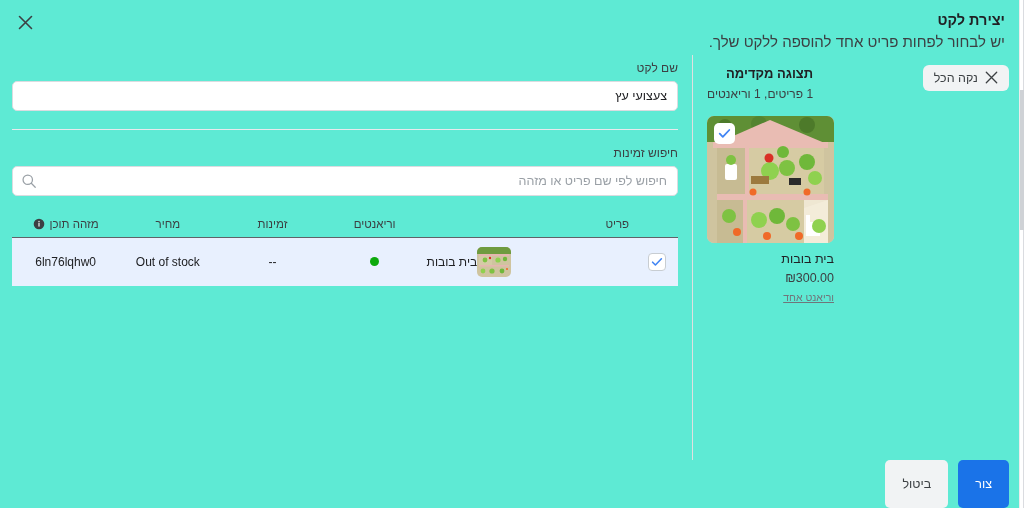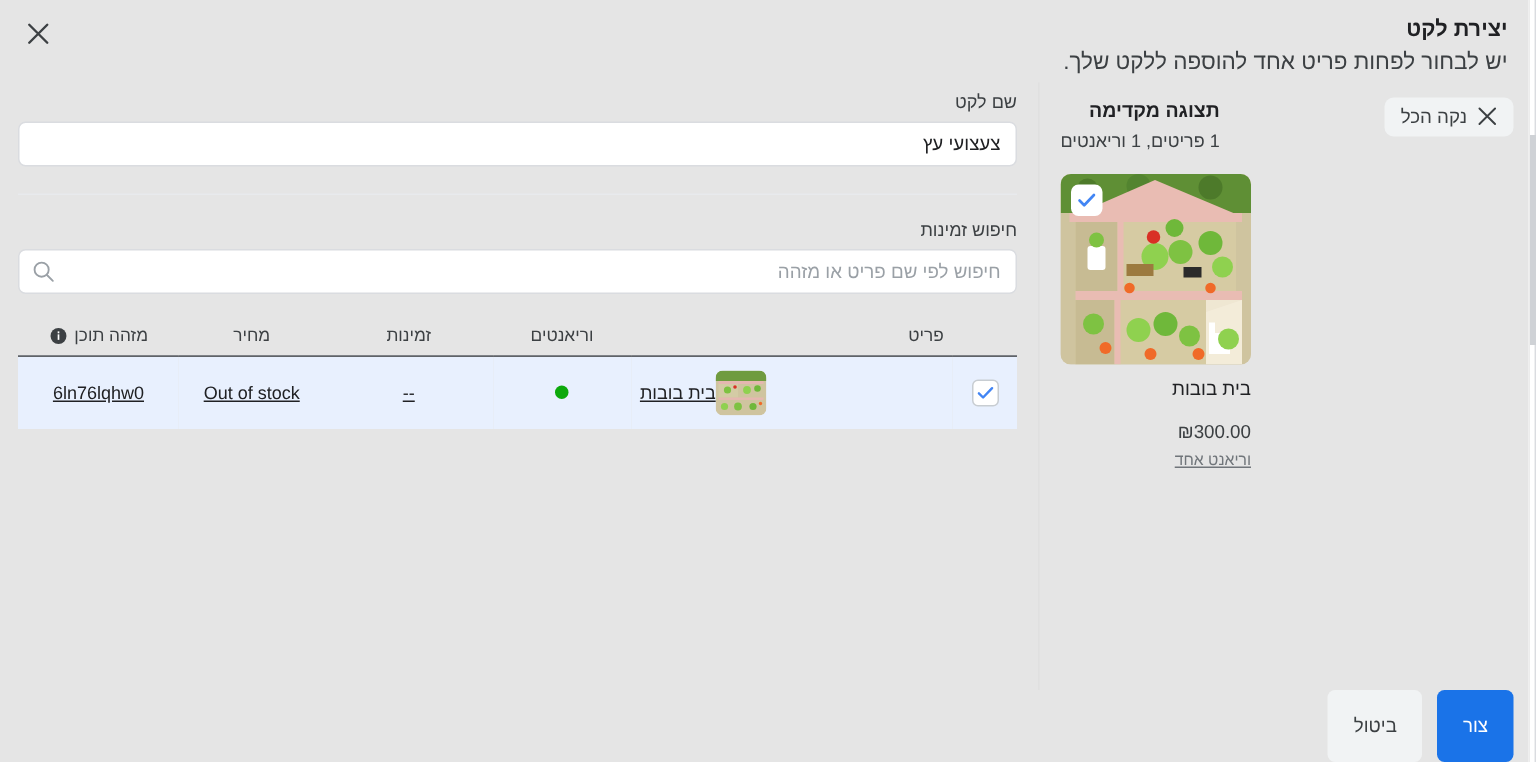--- a/index.html
+++ b/index.html
@@ -10,21 +10,21 @@
     overflow: hidden;
     background: #ffffff;
     font-family: "Liberation Sans", "DejaVu Sans", sans-serif;
     color: #202124;
   }
 
   .dialog {
     position: relative;
     width: 1024px;
     height: 508px;
-    background: #e5e5e5;
+    background: #5eead4;
     display: flex;
     flex-direction: column;
     border-right: 1px solid #dadce0;
   }
 
   
   .header {
     position: relative;
     height: 55px;
     flex: 0 0 55px;
@@ -154,21 +154,20 @@
     direction: rtl;
   }
   .info-icon { width: 12px; height: 12px; display: block; }
 
   table.catalog tbody tr.row-selected { background: #e8f0fe; }
   table.catalog tbody td {
     padding: 9px 6px;
     font-size: 12px;
     color: #202124;
     vertical-align: middle;
-    text-decoration: underline;
   }
   td.cell-check { text-align: center; }
   td.cell-item  { text-align: right; }
   td.cell-var, td.cell-avail, td.cell-price, td.cell-id { text-align: center; }
 
   .row-checkbox {
     width: 18px;
     height: 18px;
     border: 1px solid #c8cdd2;
     border-radius: 4px;
@@ -291,21 +290,21 @@
   }
   .card-title {
     font-size: 12.5px;
     color: #202124;
     margin-top: 8px;
     line-height: 17px;
   }
   .card-price {
     font-size: 12.5px;
     color: #3c4043;
-    margin-top: 12px;
+    margin-top: 2px;
     line-height: 17px;
   }
   .card-variants {
     font-size: 10.5px;
     color: #70757a;
     margin-top: 3px;
     line-height: 15px;
     text-decoration: underline;
   }
 

